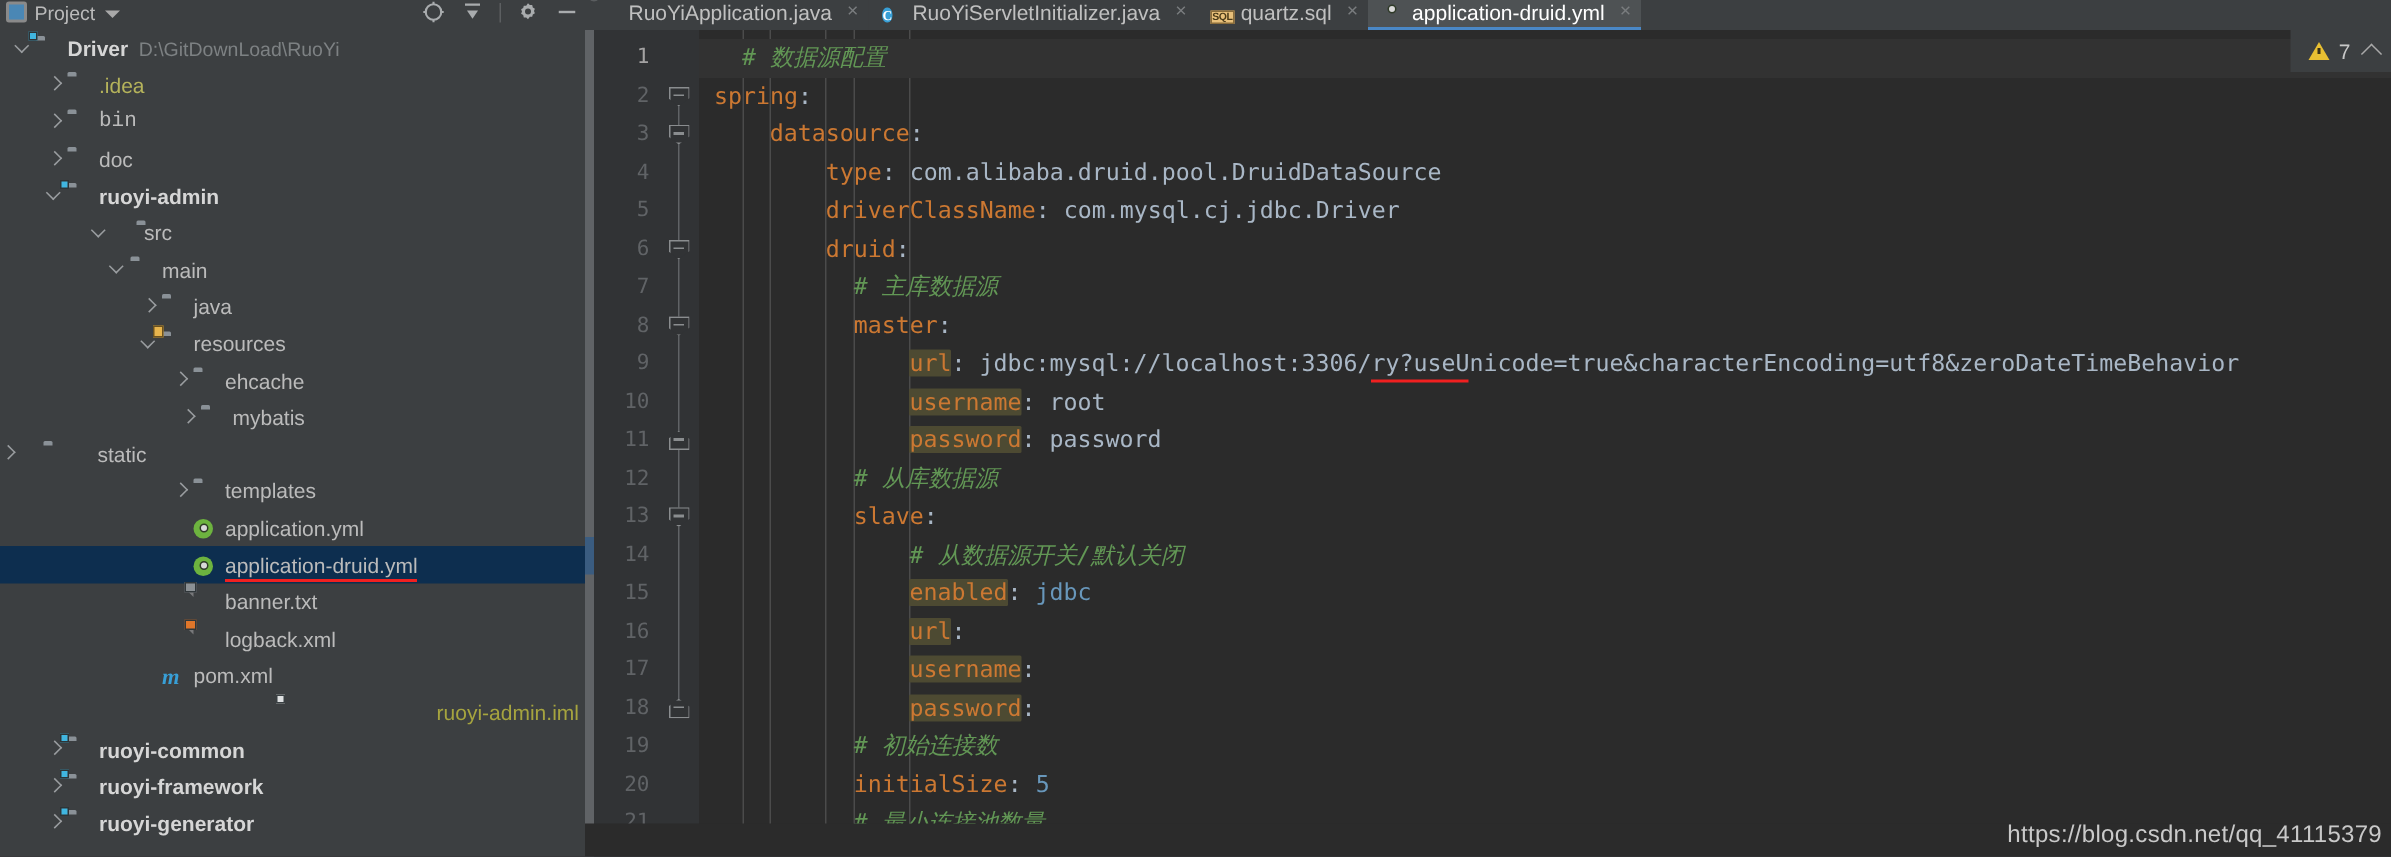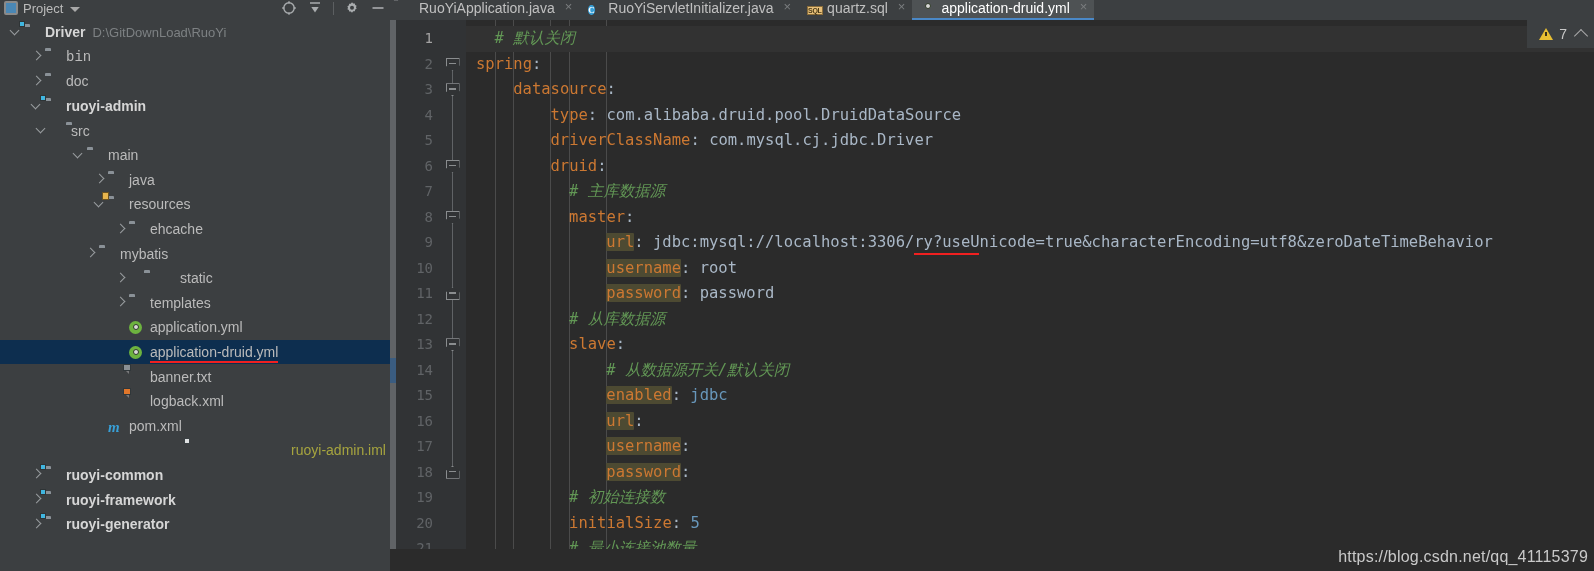--- a/index.html
+++ b/index.html
@@ -215,33 +215,38 @@
     <div class="tree">
         <div class="trow" style="padding-left: 10px;">
           <span class="arrow d"></span>
           <span class="tico"><span class="f-folder f-mod"></span></span>
           <span style="position: relative;"><span class="tlabel b">Driver</span></span>
           <span class="tsub">D:\GitDownLoad\RuoYi</span>
         </div>
         <div class="trow" style="padding-left: 31px;">
           <span class="arrow r"></span>
           <span class="tico"><span class="f-folder"></span></span>
+          <span style="position: relative;"><span class="tlabel yellow">.idea</span></span>
+        </div>
+        <div class="trow" style="padding-left: 31px;">
+          <span class="arrow r"></span>
+          <span class="tico"><span class="f-folder"></span></span>
           <span style="position: relative; font-family: Liberation Mono, monospace;"><span class="tlabel">bin</span></span>
         </div>
         <div class="trow" style="padding-left: 31px;">
           <span class="arrow r"></span>
           <span class="tico"><span class="f-folder"></span></span>
           <span style="position: relative;"><span class="tlabel">doc</span></span>
         </div>
         <div class="trow" style="padding-left: 31px;">
           <span class="arrow d"></span>
           <span class="tico"><span class="f-folder f-mod"></span></span>
           <span style="position: relative;"><span class="tlabel b">ruoyi-admin</span></span>
         </div>
-        <div class="trow" style="padding-left: 36px; text-align: right;">
+        <div class="trow" style="padding-left: 61px; text-align: right;">
           <span class="arrow d"></span>
           <span class="tico"><span class="f-folder"></span></span>
           <span style="position: relative;"><span class="tlabel">src</span></span>
         </div>
         <div class="trow" style="padding-left: 73px;">
           <span class="arrow d"></span>
           <span class="tico"><span class="f-folder"></span></span>
           <span style="position: relative;"><span class="tlabel">main</span></span>
         </div>
         <div class="trow" style="padding-left: 94px;">
@@ -252,26 +257,26 @@
         <div class="trow" style="padding-left: 94px;">
           <span class="arrow d"></span>
           <span class="tico"><span class="f-folder f-res"></span></span>
           <span style="position: relative;"><span class="tlabel">resources</span></span>
         </div>
         <div class="trow" style="padding-left: 115px;">
           <span class="arrow r"></span>
           <span class="tico"><span class="f-folder"></span></span>
           <span style="position: relative;"><span class="tlabel">ehcache</span></span>
         </div>
-        <div class="trow" style="padding-left: 85px;">
+        <div class="trow" style="padding-left: 120px;">
           <span class="arrow r"></span>
           <span class="tico"><span class="f-folder"></span></span>
           <span style="position: relative;"><span class="tlabel">mybatis</span></span>
         </div>
-        <div class="trow" style="padding-left: 115px; gap: 15px;">
+        <div class="trow" style=" gap: 15px;">
           <span class="arrow r"></span>
           <span class="tico"><span class="f-folder"></span></span>
           <span style="position: relative;"><span class="tlabel">static</span></span>
         </div>
         <div class="trow" style="padding-left: 115px;">
           <span class="arrow r"></span>
           <span class="tico"><span class="f-folder"></span></span>
           <span style="position: relative;"><span class="tlabel">templates</span></span>
         </div>
         <div class="trow" style="padding-left: 115px;">
@@ -382,21 +387,21 @@
             <span class="sh"></span>
             <span class="bar"></span>
           </div>
         </div>
       <div class="codearea">
           <div class="indentg" style="left: 28.62px;"></div>
           <div class="indentg" style="left: 47.24px;"></div>
           <div class="indentg" style="left: 84.48px;"></div>
           <div class="indentg" style="left: 103.1px;"></div>
           <div class="indentg" style="left: 140.34px;"></div>
-          <div class="codeline cur" style="padding-left: 28.62px;"><span class="c"># 默认关闭</span></div>
+          <div class="codeline cur" style="padding-left: 28.62px;"><span class="c"># 数据源配置</span></div>
           <div class="codeline" style="padding-left: 10px;"><span class="k">spring</span><span class="p">:</span></div>
           <div class="codeline" style="padding-left: 47.24px;"><span class="k">datasource</span><span class="p">:</span></div>
           <div class="codeline" style="padding-left: 84.48px;"><span class="k">type</span><span class="p">: </span><span class="v">com.alibaba.druid.pool.DruidDataSource</span></div>
           <div class="codeline" style="padding-left: 84.48px;"><span class="k">driverClassName</span><span class="p">: </span><span class="v">com.mysql.cj.jdbc.Driver</span></div>
           <div class="codeline" style="padding-left: 84.48px;"><span class="k">druid</span><span class="p">:</span></div>
           <div class="codeline" style="padding-left: 103.1px;"><span class="c"># 主库数据源</span></div>
           <div class="codeline" style="padding-left: 103.1px;"><span class="k">master</span><span class="p">:</span></div>
           <div class="codeline" style="padding-left: 140.34px;"><span class="k hl">url</span><span class="p">: </span><span class="v">jdbc:mysql://localhost:3306/ry?useUnicode=true&amp;characterEncoding=utf8&amp;zeroDateTimeBehavior</span></div>
           <div class="codeline" style="padding-left: 140.34px;"><span class="k hl">username</span><span class="p">: </span><span class="v">root</span></div>
           <div class="codeline" style="padding-left: 140.34px;"><span class="k hl">password</span><span class="p">: </span><span class="v">password</span></div>

